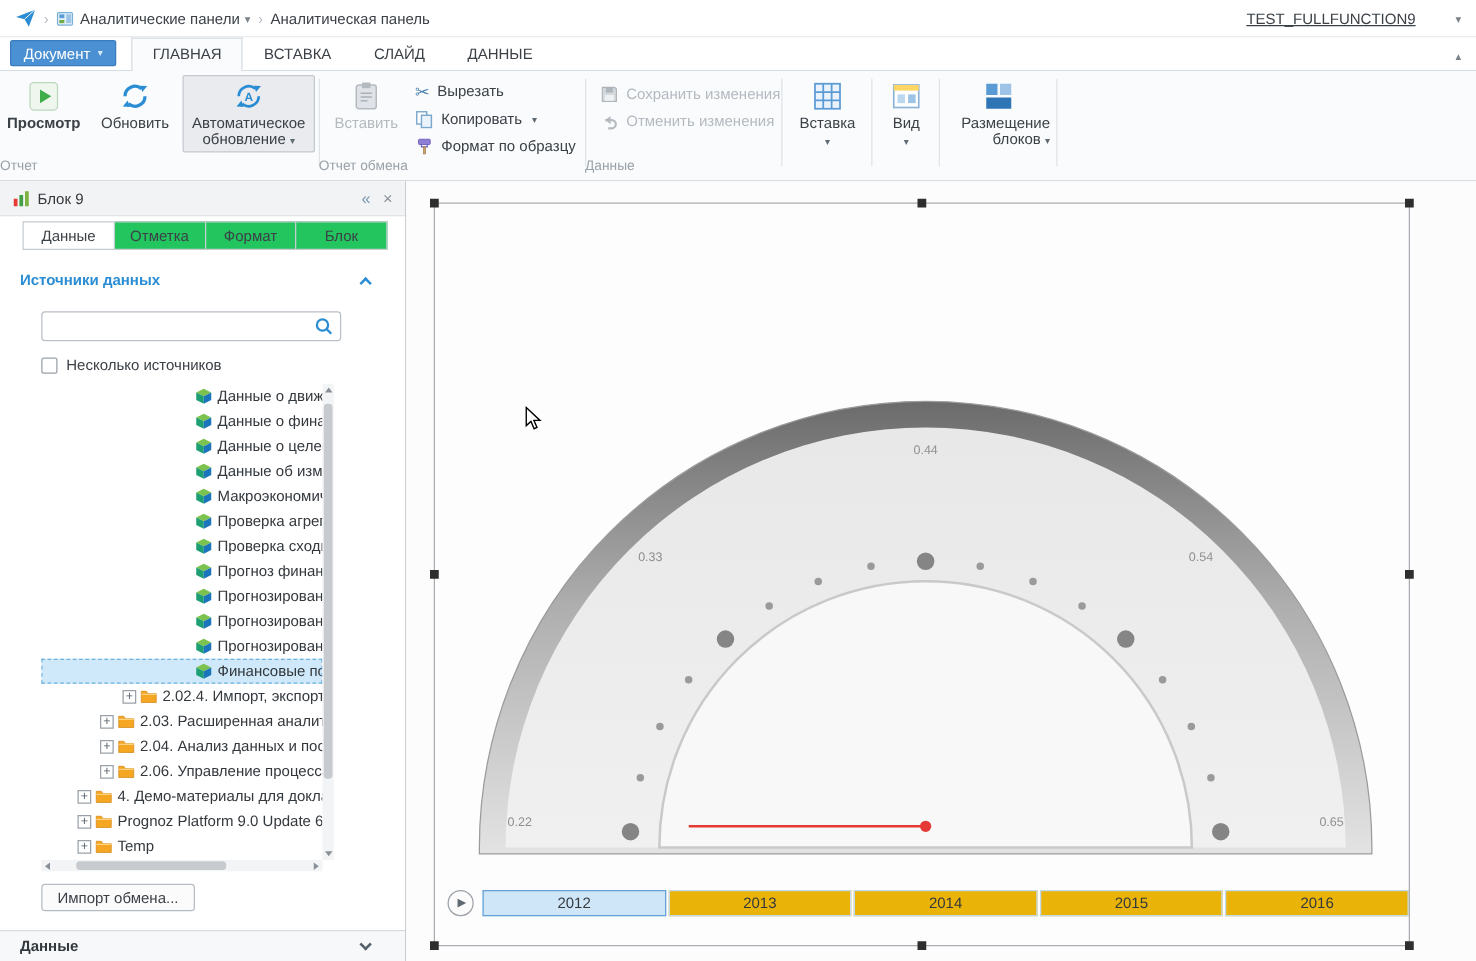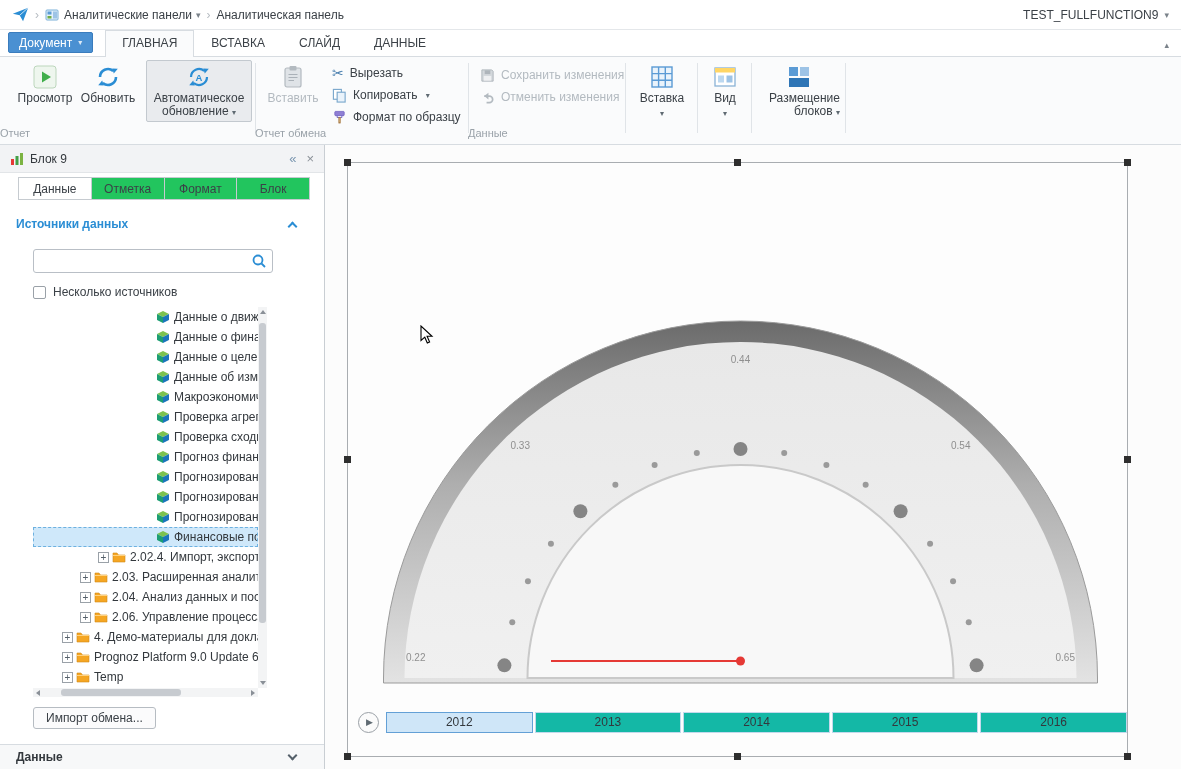--- a/index.html
+++ b/index.html
@@ -6,21 +6,21 @@
   html,body{width:1181px;height:769px;overflow:hidden;}
   body{font-family:"Liberation Sans",sans-serif;font-size:12px;color:#3b4147;background:#fff;}
   .app{position:relative;width:1181px;height:769px;background:#fff;}
 
   
   .topbar{height:30px;display:flex;align-items:center;padding:0 12px;background:#fff;border-bottom:1px solid #e4e7ea;}
   .topbar .sep{color:#b6bcc2;margin:0 6px;font-size:12px;}
   .topbar .crumb{color:#3b4147;cursor:pointer;}
   .topbar .caret{color:#7a828a;font-size:9px;margin-left:4px;}
   .topbar .spacer{flex:1;}
-  .user-name{color:#3b4147;margin-right:2px;}
+  .user-name{color:#3b4147;margin-right:28px;text-decoration:underline;}
   .icon16{width:17px;height:17px;display:inline-block;vertical-align:middle;}
   .icon14{width:14px;height:14px;display:inline-block;vertical-align:middle;margin-right:5px;}
 
   
   .tabbar{height:27px;background:#fff;display:flex;align-items:flex-end;border-bottom:1px solid #d7dce1;position:relative;}
   .doc-btn{margin:0 12px 3px 8px;height:21px;padding:0 10px;background:#4a90d2;border:1px solid #3a7cbd;border-radius:2px;color:#fff;font-size:12px;font-family:inherit;cursor:pointer;display:flex;align-items:center;gap:6px;}
   .doc-btn .caret{font-size:8px;color:#dce9f6;}
   .rtab{padding:5px 16px 6px 16px;font-size:12px;color:#3b4147;cursor:pointer;border:1px solid transparent;border-bottom:none;}
   .rtab.active{background:#fafbfc;border-color:#d7dce1;margin-bottom:-1px;padding-bottom:7px;}
   .collapse-caret{position:absolute;right:12px;bottom:6px;color:#7a828a;font-size:9px;cursor:pointer;}
@@ -90,21 +90,21 @@
   .h-tl{left:-4px;top:-4px;} .h-tm{left:calc(50% - 4px);top:-4px;} .h-tr{right:-4px;top:-4px;}
   .h-ml{left:-4px;top:calc(50% - 4px);} .h-mr{right:-4px;top:calc(50% - 4px);}
   .h-bl{left:-4px;bottom:-4px;} .h-bm{left:calc(50% - 4px);bottom:-4px;} .h-br{right:-4px;bottom:-4px;}
   .gauge{position:absolute;left:0;top:0;width:781px;height:595px;}
   .gauge-label{font-family:"Liberation Sans",sans-serif;font-size:10px;fill:#8f8f8f;text-anchor:middle;}
   .gauge-dot-major{fill:#858585;}
   .gauge-dot-minor{fill:#9a9a9a;}
   .timeline{position:absolute;left:10px;right:0;top:548px;height:22px;display:flex;align-items:center;}
   .play-btn{width:21px;height:21px;border-radius:50%;border:1px solid #9aa0a6;background:#fbfbfb;color:#5f6a72;font-size:9px;display:flex;align-items:center;justify-content:center;cursor:pointer;flex:none;margin-right:7px;padding-left:2px;}
   .years{flex:1;display:flex;gap:2px;height:21px;}
-  .yearbtn{flex:1;border:1px solid #c3d9ec;background:#14b8a6;font-family:inherit;font-size:12px;color:#33383d;cursor:pointer;}
+  .yearbtn{flex:1;border:1px solid #c3d9ec;background:#eab308;font-family:inherit;font-size:12px;color:#33383d;cursor:pointer;}
   .yearbtn.selected{background:#cfe6f8;border-color:#63a0d6;}
   .cursor{position:absolute;left:95px;top:180px;pointer-events:none;}
 </style>
 </head>
 <body>
 
 <div class="app">
 
   <header class="topbar">
     <svg class="icon16" viewBox="0 0 20 20">
@@ -134,21 +134,21 @@
       </button>
     <div class="rtab active">ГЛАВНАЯ</div>
     <div class="rtab">ВСТАВКА</div>
     <div class="rtab">СЛАЙД</div>
     <div class="rtab">ДАННЫЕ</div>
     <span class="collapse-caret">▴</span>
   </div>
 
   <div class="ribbon">
 
-    <div class="rb-big" style="left:14px;width:62px;">
+    <div class="rb-big" style="left:4px;width:62px;font-weight:bold;">
       <svg class="icon26" viewBox="0 0 26 26">
           <rect x="2" y="2" width="22" height="22" rx="3" fill="#eef6ee" stroke="#bcd6bc"></rect>
           <polygon points="10,7.5 19,13 10,18.5" fill="#3fae4a"></polygon>
         </svg>
       <span>Просмотр</span>
     </div>
     <div class="rb-big" style="left:76px;width:64px;">
       <svg class="icon26" viewBox="0 0 26 26">
           <g fill="none" stroke="#2a8dd4" stroke-width="2.6">
             <path d="M21 13 a8 8 0 0 1 -13.2 6"></path>

